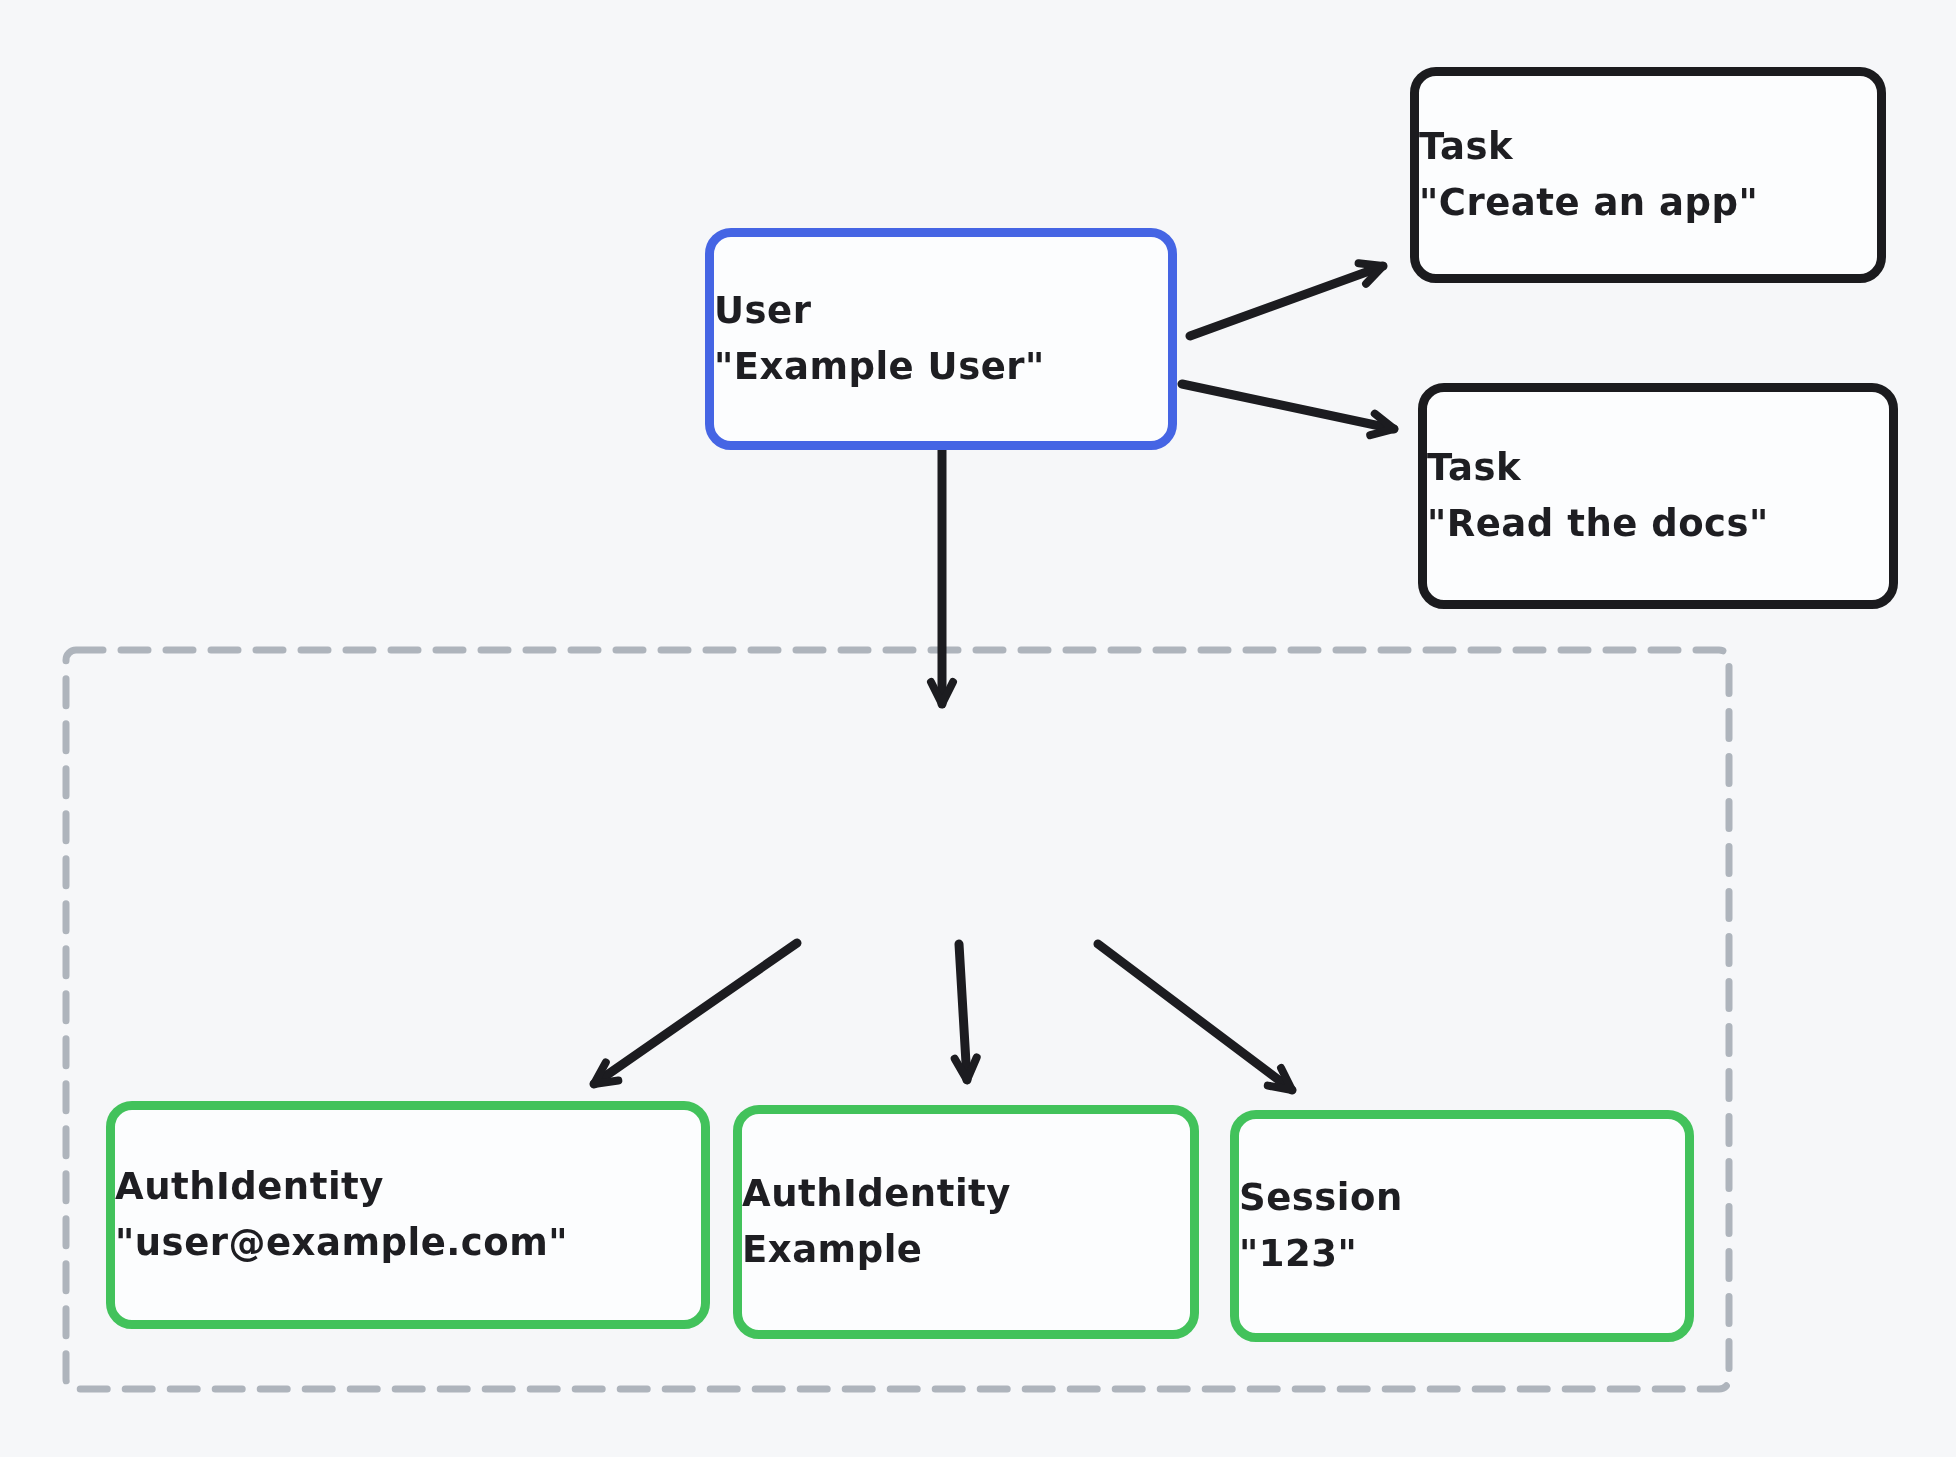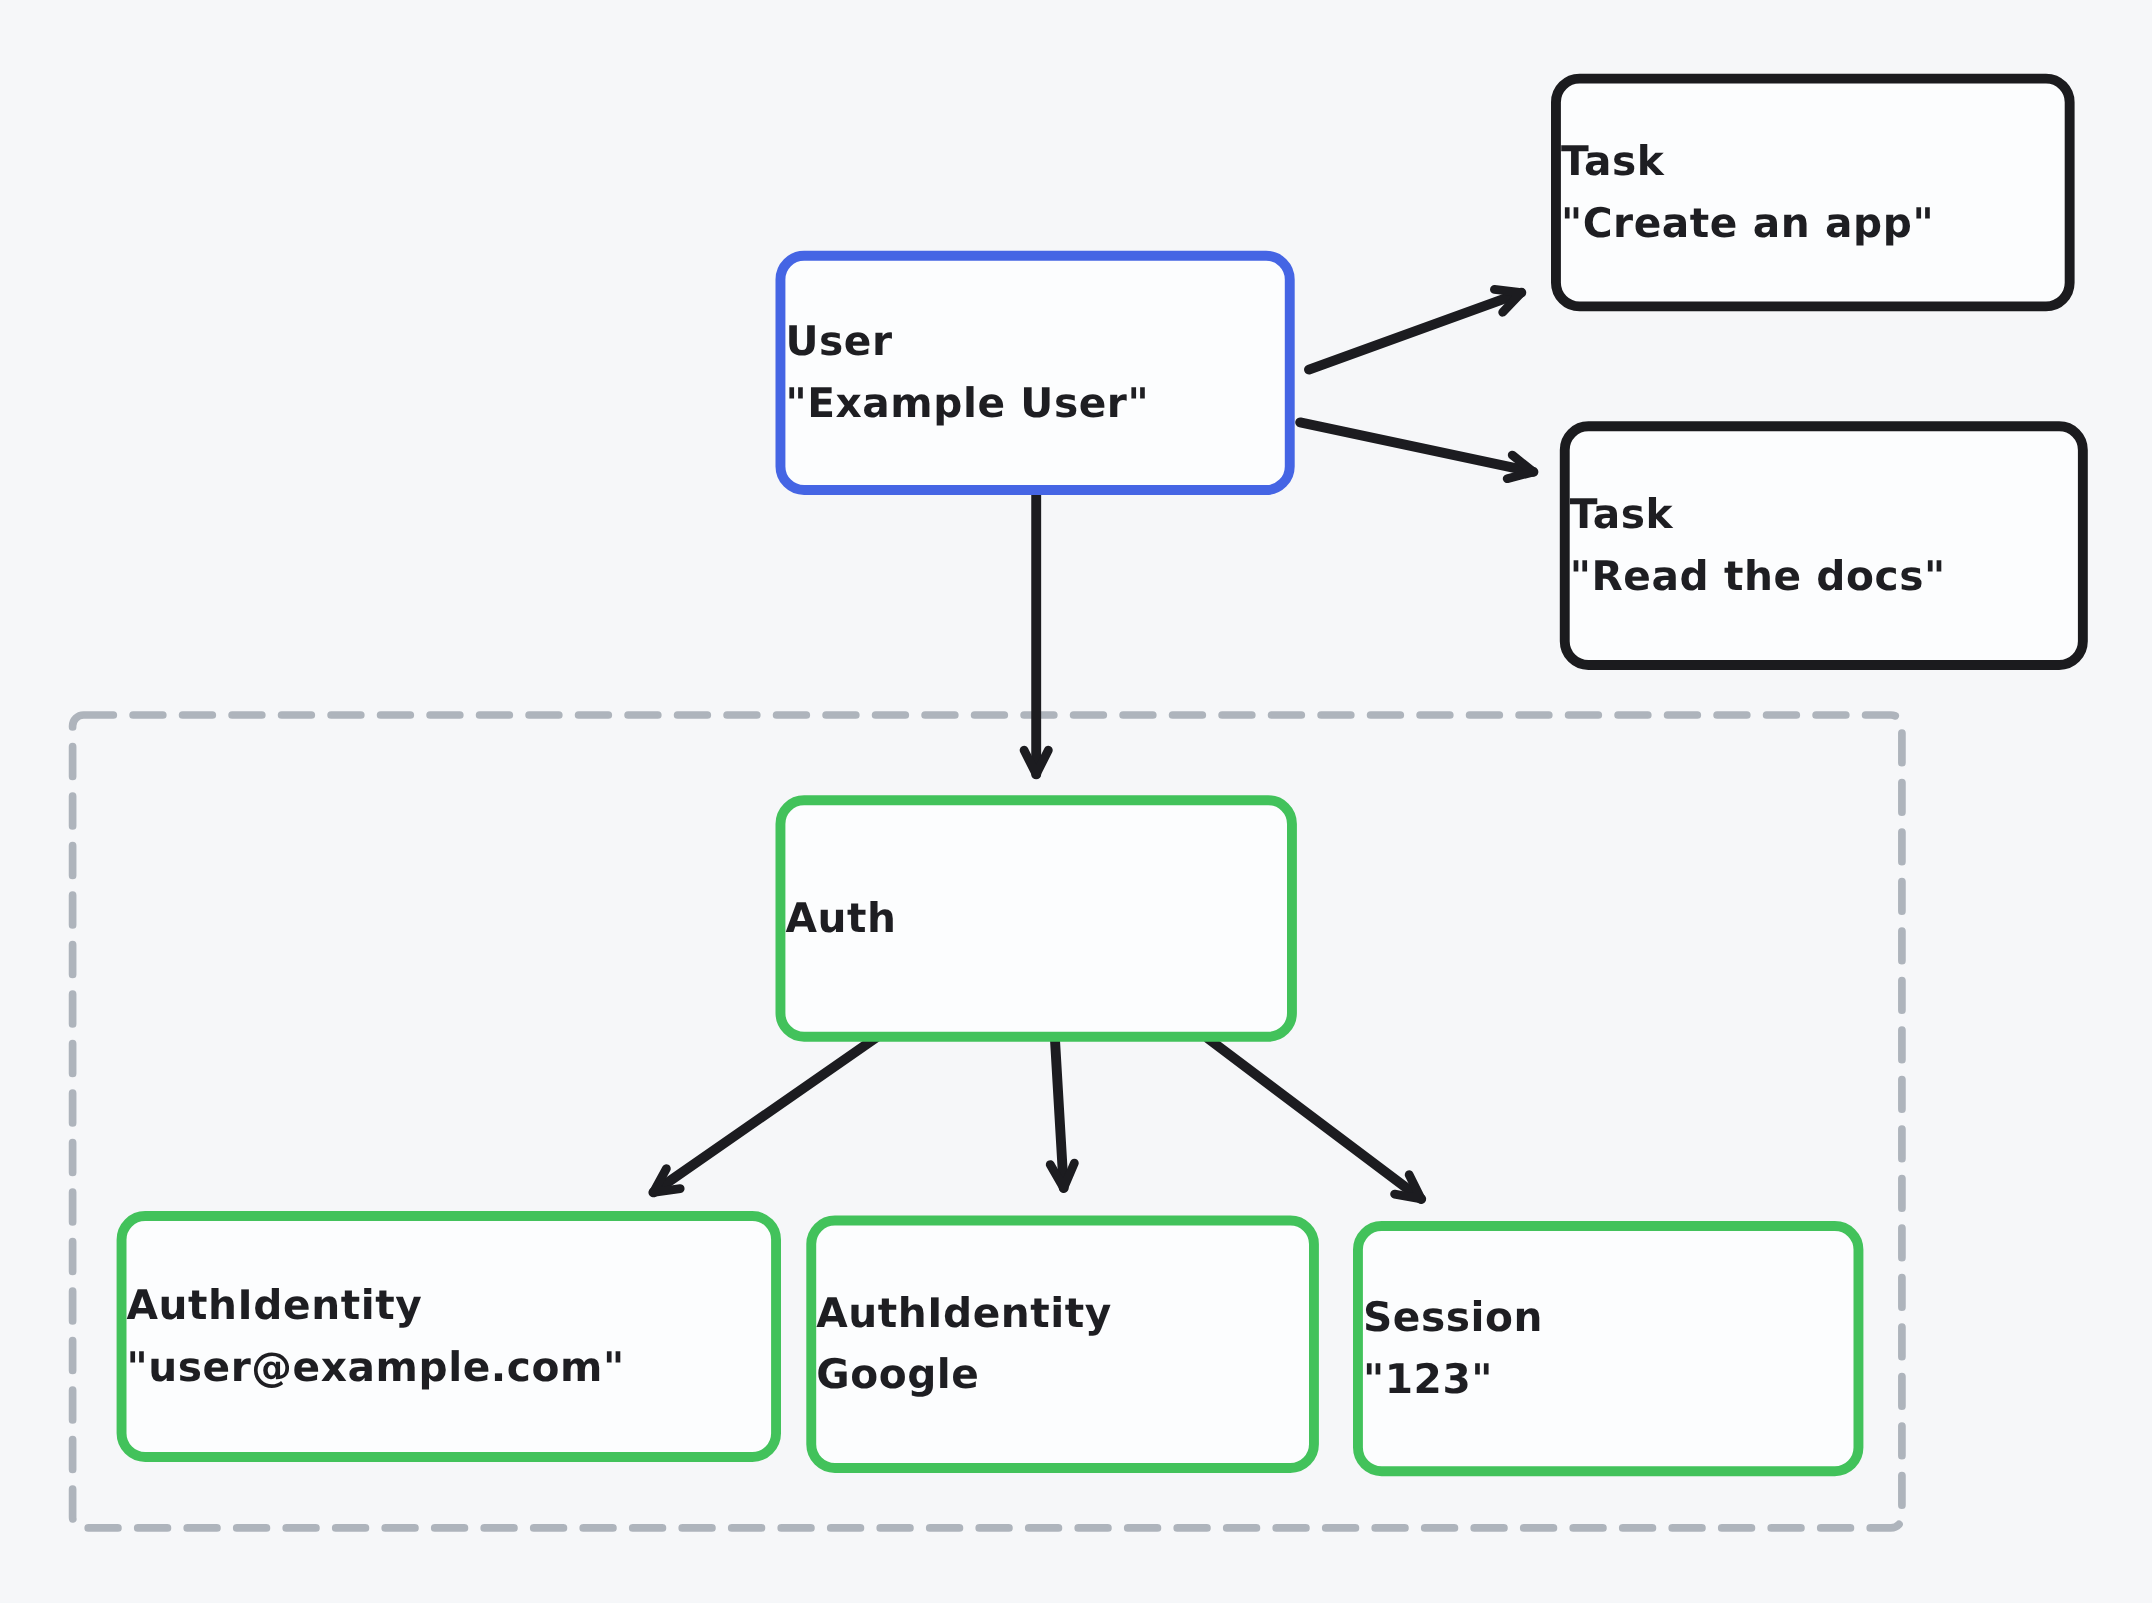--- a/index.html
+++ b/index.html
@@ -85,32 +85,29 @@
   <div class="node node-task-create border-black">
     <div class="line">Task</div>
     <div class="line">"Create an app"</div>
   </div>
 
   <div class="node node-task-read border-black">
     <div class="line">Task</div>
     <div class="line">"Read the docs"</div>
   </div>
 
-  <div class="node node-auth border-green">
-    <div class="line">Auth</div>
-  </div>
 
   <div class="node node-aid-email border-green">
     <div class="line">AuthIdentity</div>
     <div class="line">"user@example.com"</div>
   </div>
 
   <div class="node node-aid-google border-green">
     <div class="line">AuthIdentity</div>
-    <div class="line">Google</div>
+    <div class="line">Example</div>
   </div>
 
   <div class="node node-session border-green">
     <div class="line">Session</div>
     <div class="line">"123"</div>
   </div>
 
 </div>
 
 </body></html>

